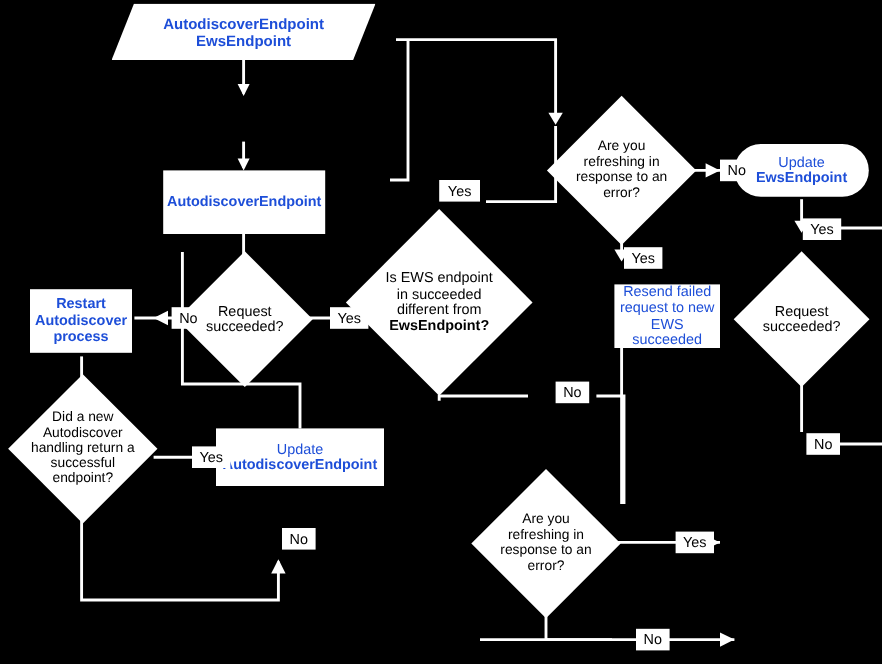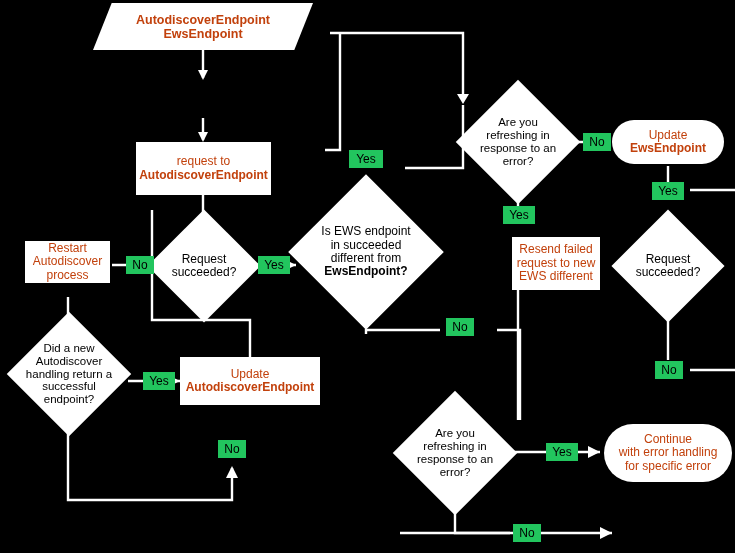--- a/index.html
+++ b/index.html
@@ -7,21 +7,21 @@
     position:relative;
     width:735px;height:553px;
     background:#000000;
     overflow:hidden;
     font-family:"Liberation Sans", sans-serif;
   }
   #svg-layer{position:absolute;left:0;top:0;width:735px;height:553px;}
   .node{
     position:absolute;
     background:#ffffff;
-    color:#c2410c;
+    color:#1d4ed8;
     display:flex;
     align-items:center;
     justify-content:center;
     text-align:center;
     line-height:1.12;
     box-sizing:border-box;
     z-index:5;
   }
   .process{ }                               
   .terminal{ border-radius:999px; }                                  
@@ -39,26 +39,27 @@
     transform:rotate(45deg);
   }
   .decision .dtext{
     position:absolute;left:-18%;top:0;width:136%;height:100%;
     display:flex;align-items:center;justify-content:center;
     text-align:center;color:#000;line-height:1.12;
     z-index:2;
   }
   .edgelabel{
     position:absolute;
-    background:#22c55e;
+    background:#ffffff;
     color:#000000;
     display:flex;align-items:center;justify-content:center;
     z-index:7;
     line-height:1;
     padding:0 1px;
+    margin-left:17px;
   }
   .free-text{
     position:absolute;
     color:#000000;
     background:transparent;
     z-index:6;
     white-space:nowrap;
   }
   .t15{font-size:12.5px;}
   .t14{font-size:12px;}
@@ -140,36 +141,35 @@
   <div class="node parallelogram t15" style="left:93px;top:3px;width:220px;height:47px;font-weight:bold;">
     <div style="display:block;">
       <div>AutodiscoverEndpoint</div>
       <div>EwsEndpoint</div>
     </div>
   </div>
 
 
   <div class="node process t14" style="left:136px;top:142px;width:135px;height:53px;">
     <div style="display:block;">
-      <div>request to</div>
       <div style="font-weight:bold;">AutodiscoverEndpoint</div>
     </div>
   </div>
 
   <div class="decision" style="left:164px;top:226px;width:80px;height:80px;">
     <div class="dshape"></div>
     <div class="dtext t14">
       <div style="display:block;">
         <div>Request</div>
         <div>succeeded?</div>
       </div>
     </div>
   </div>
 
-  <div class="node process t14" style="left:25px;top:241px;width:85px;height:42px;">
+  <div class="node process t14" style="left:25px;top:241px;width:85px;height:53px;font-weight:bold;">
     <div style="display:block;">
       <div>Restart</div>
       <div>Autodiscover</div>
       <div>process</div>
     </div>
   </div>
 
   <div class="decision" style="left:25px;top:330px;width:88px;height:88px;">
     <div class="dshape"></div>
     <div class="dtext t13">
@@ -211,21 +211,21 @@
         <div>response to an</div>
         <div>error?</div>
       </div>
     </div>
   </div>
 
   <div class="node process t14" style="left:471px;top:237px;width:88px;height:53px;margin-left:41px;">
     <div style="display:block;">
       <div>Resend failed</div>
       <div>request to new</div>
-      <div>EWS different</div>
+      <div>EWS succeeded</div>
     </div>
   </div>
 
   <div class="node terminal t14" style="left:612px;top:120px;width:112px;height:44px;">
     <div style="display:block;">
       <div>Update</div>
       <div style="font-weight:bold;">EwsEndpoint</div>
     </div>
   </div>
 
@@ -244,27 +244,20 @@
     <div class="dtext t13">
       <div style="display:block;">
         <div>Are you</div>
         <div>refreshing in</div>
         <div>response to an</div>
         <div>error?</div>
       </div>
     </div>
   </div>
 
-  <div class="node terminal t14" style="left:604px;top:424px;width:128px;height:58px;">
-    <div style="display:block;">
-      <div>Continue</div>
-      <div>with error handling</div>
-      <div>for specific error</div>
-    </div>
-  </div>
 
 
   <div class="edgelabel t14" style="left:349px;top:150px;width:32px;height:18px;">Yes</div>
 
   <div class="edgelabel t14" style="left:126px;top:256px;width:26px;height:18px;">No</div>
 
   <div class="edgelabel t14" style="left:258px;top:256px;width:30px;height:18px;">Yes</div>
 
   <div class="edgelabel t14" style="left:143px;top:372px;width:30px;height:18px;">Yes</div>
 

